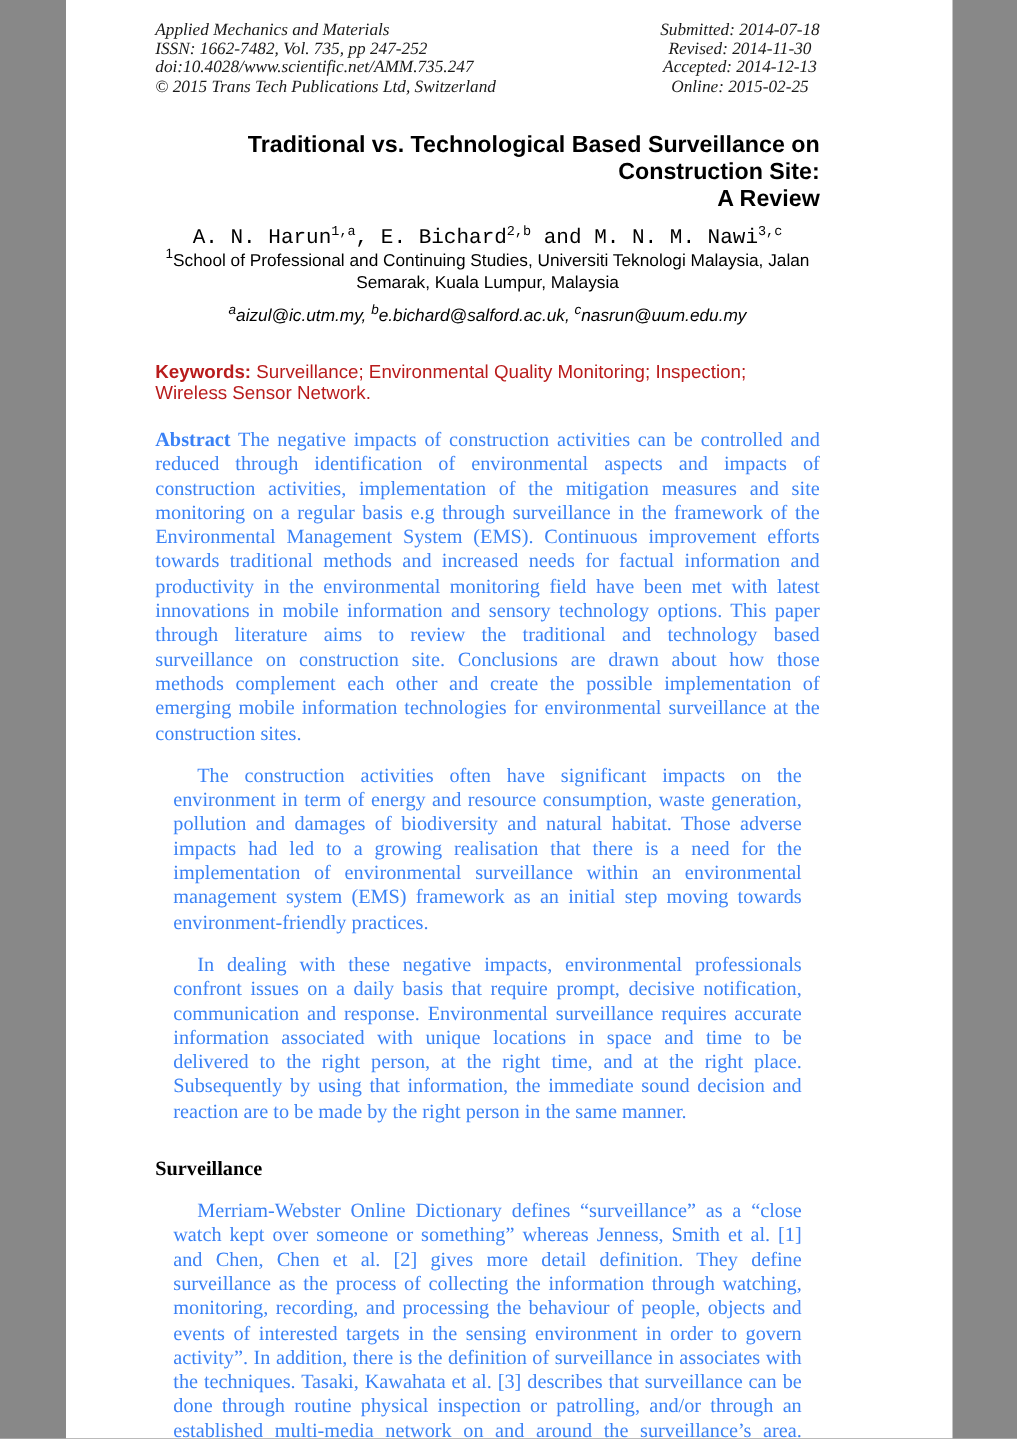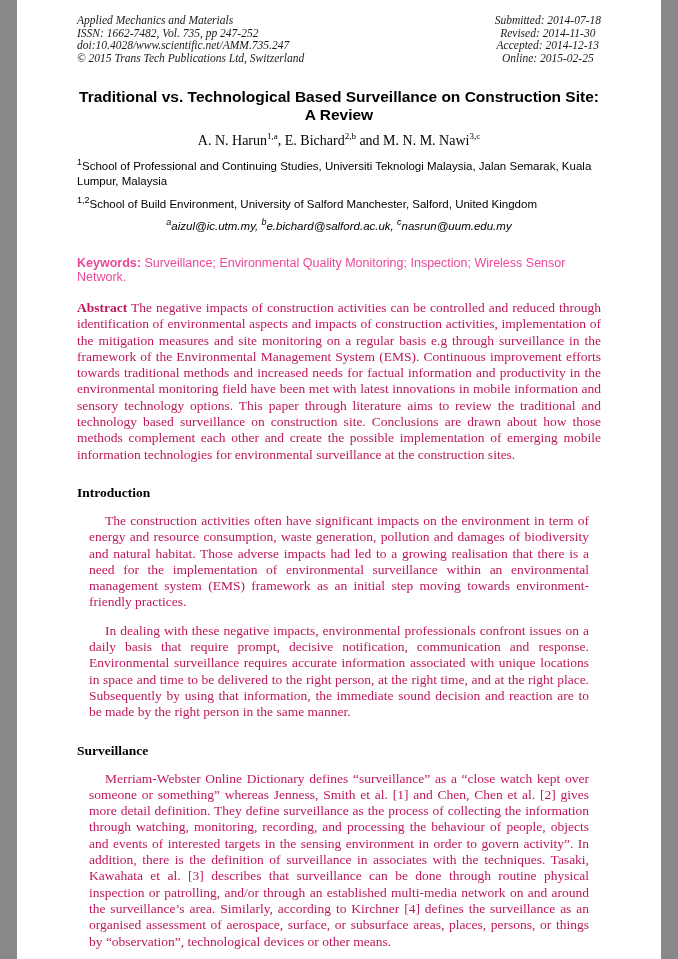--- a/index.html
+++ b/index.html
@@ -1,94 +1,94 @@
 <!DOCTYPE html>
 <html><head>
 <meta charset="utf-8">
 <style>
   html, body { margin: 0; padding: 0; background: #888; }
   .page {
     position: relative;
-    width: 644px;
+    width: 591px;
     height: 959px;
     margin: 0 auto;
     background: #ffffff;
     color: #111111;
     box-sizing: border-box;
-    padding: 14px 60px 0 60px;
+    padding: 14px 88px 0 60px;
     overflow: hidden;
   }
   
   .journal-header {
     display: flex;
     justify-content: space-between;
     font-family: "Liberation Serif", serif;
     font-style: italic;
     font-size: 11.5px;
     line-height: 12.5px;
     color: #1a1a1a;
   }
   .journal-header .right { text-align: center; }
 
   
   .paper-title {
     margin-top: 24px;
-    text-align: center;
+    text-align: right;
     font-family: "Liberation Sans", sans-serif;
     font-weight: bold;
     font-size: 15.5px;
     line-height: 18px;
     color: #000;
   }
   .author-line {
     margin-top: 9px;
     text-align: center;
-    font-family: Liberation Serif, serif;
+    font-family: Liberation Mono, monospace;
     font-size: 14px;
     color: #000;
   }
   .author-line sup, .affiliation-line sup, .email-line sup {
     font-size: 9px;
     vertical-align: super;
     line-height: 0;
   }
   .affiliations {
-    margin-top: 10px;
-    text-align: left;
+    margin-top: 0;
+    text-align: center;
     font-family: "Liberation Sans", sans-serif;
     font-size: 11.5px;
     line-height: 15px;
     color: #000;
   }
   .affiliation-line { margin-bottom: 8px; }
   .email-line {
     text-align: center;
     font-family: "Liberation Sans", sans-serif;
     font-size: 11.5px;
     margin-top: 2px;
     color: #000;
     font-style: italic;
   }
 
   
   .keywords-line {
     margin-top: 24px;
     font-family: "Liberation Sans", sans-serif;
     font-size: 12.5px;
-    color: #ec4899;
+    color: #b91c1c;
   }
   .keywords-line .label { font-weight: bold; }
 
   
   .body-text {
     font-family: "Liberation Serif", serif;
     font-size: 13.5px;
     line-height: 16.3px;
     text-align: justify;
-    color: #be185d;
+    color: #3b82f6;
   }
   .abstract-paragraph { margin-top: 16px; }
   .abstract-paragraph .label { font-weight: bold; }
   .section-heading {
     font-family: "Liberation Serif", serif;
     font-weight: bold;
     font-size: 13.5px;
     margin: 22px 0 8px 0;
     color: #000;
   }
@@ -116,34 +116,32 @@
 
   <div class="paper-title">
     <div>Traditional vs. Technological Based Surveillance on Construction Site:</div>
     <div>A Review</div>
   </div>
 
   <div class="author-line" id="authors"><span>A. N. Harun</span><sup>1,a</sup>, <span>E. Bichard</span><sup>2,b</sup> and <span>M. N. M. Nawi</span><sup>3,c</sup></div>
 
   <div class="affiliations" id="affiliations">
       <div class="affiliation-line"><sup>1</sup>School of Professional and Continuing Studies, Universiti Teknologi Malaysia, Jalan Semarak, Kuala Lumpur, Malaysia</div>
-      <div class="affiliation-line"><sup>1,2</sup>School of Build Environment, University of Salford Manchester, Salford, United Kingdom</div>
     </div>
 
   <div class="email-line" id="emails"><sup>a</sup>aizul@ic.utm.my, <sup>b</sup>e.bichard@salford.ac.uk, <sup>c</sup>nasrun@uum.edu.my</div>
 
   <div class="keywords-line">
     <span class="label">Keywords:</span><span> Surveillance; Environmental Quality Monitoring; Inspection; Wireless Sensor Network.</span>
   </div>
 
   <div class="body-text abstract-paragraph">
     <span class="label">Abstract</span><span> The negative impacts of construction activities can be controlled and reduced through identification of environmental aspects and impacts of construction activities, implementation of the mitigation measures and site monitoring on a regular basis e.g through surveillance in the framework of the Environmental Management System (EMS). Continuous improvement efforts towards traditional methods and increased needs for factual information and productivity in the environmental monitoring field have been met with latest innovations in mobile information and sensory technology options. This paper through literature aims to review the traditional and technology based surveillance on construction site. Conclusions are drawn about how those methods complement each other and create the possible implementation of emerging mobile information technologies for environmental surveillance at the construction sites.</span>
   </div>
 
   <div id="sections">
-      <div class="section-heading">Introduction</div>
       <p class="body-text body-paragraph">The construction activities often have significant impacts on the environment in term of energy and resource consumption, waste generation, pollution and damages of biodiversity and natural habitat. Those adverse impacts had led to a growing realisation that there is a need for the implementation of environmental surveillance within an environmental management system (EMS) framework as an initial step moving towards environment-friendly practices.</p>
       <p class="body-text body-paragraph">In dealing with these negative impacts, environmental professionals confront issues on a daily basis that require prompt, decisive notification, communication and response. Environmental surveillance requires accurate information associated with unique locations in space and time to be delivered to the right person, at the right time, and at the right place. Subsequently by using that information, the immediate sound decision and reaction are to be made by the right person in the same manner.</p>
       <div class="section-heading">Surveillance</div>
       <p class="body-text body-paragraph">Merriam-Webster Online Dictionary defines “surveillance” as a “close watch kept over someone or something” whereas Jenness, Smith et al. [1] and Chen, Chen et al. [2] gives more detail definition. They define surveillance as the process of collecting the information through watching, monitoring, recording, and processing the behaviour of people, objects and events of interested targets in the sensing environment in order to govern activity”. In addition, there is the definition of surveillance in associates with the techniques. Tasaki, Kawahata et al. [3] describes that surveillance can be done through routine physical inspection or patrolling, and/or through an established multi-media network on and around the surveillance’s area. Similarly, according to Kirchner [4] defines the surveillance as an organised assessment of aerospace, surface, or subsurface areas, places, persons, or things by “observation”, technological devices or other means.</p>
     </div>
 
 </div>
 
 </body></html>

